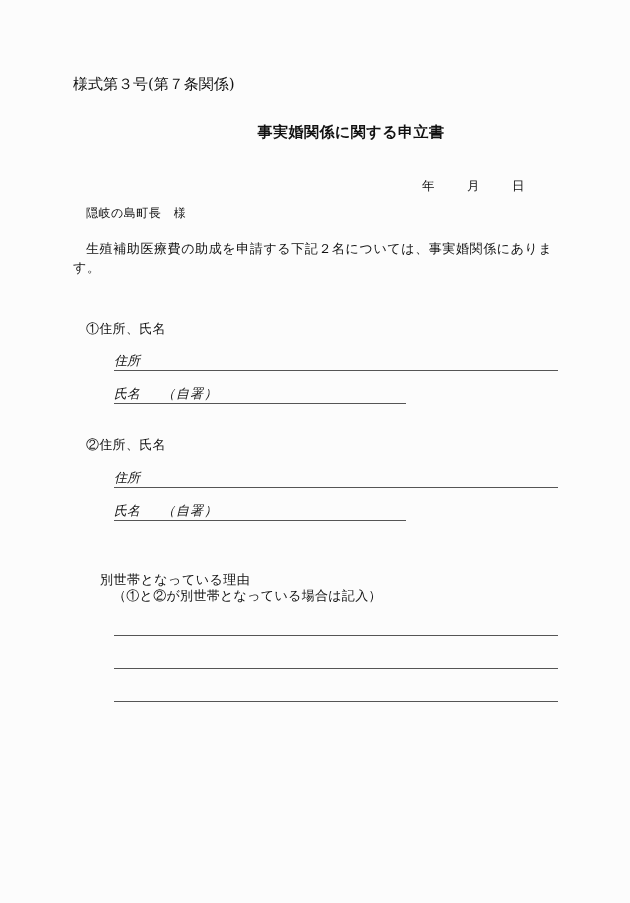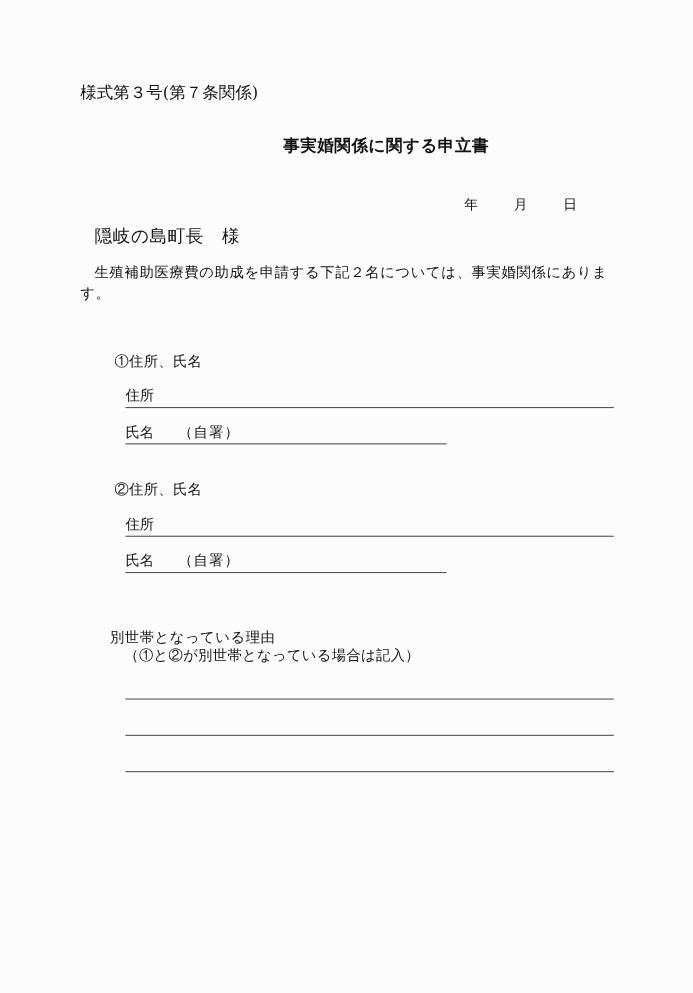--- a/index.html
+++ b/index.html
@@ -30,45 +30,46 @@
     }
     .date-row {
       left: 422px; top: 178px;
       font-size: 12.5px;
     }
     .date-row span { display: inline-block; }
     .date-year { width: 45px; }
     .date-month { width: 45px; }
     .addressee {
       left: 86px; top: 205px;
-      font-size: 16px;
+      font-size: 12px;
       letter-spacing: 0.5px;
     }
     .statement {
       left: 73px; top: 239px;
       width: 490px;
       font-size: 13px;
       line-height: 19px;
       white-space: normal;
       text-indent: 13px;
       letter-spacing: 0.6px;
     }
     .section-heading {
       font-size: 13px;
-      left: 104px;
+      left: 86px;
       letter-spacing: 0.3px;
     }
     .field-line {
       position: absolute;
       left: 114px;
       border-bottom: 1px solid #555;
       font-size: 13px;
       line-height: 16px;
       height: 16px;
       padding-bottom: 1px;
+      font-style: italic;
     }
     .field-line.address { width: 444px; }
     .field-line.name { width: 292px; }
     .field-line .sig-note { margin-left: 22px; letter-spacing: 1px; }
     .reason-label {
       left: 100px; top: 571px;
       font-size: 13px;
       letter-spacing: 0.5px;
     }
     .reason-note {

